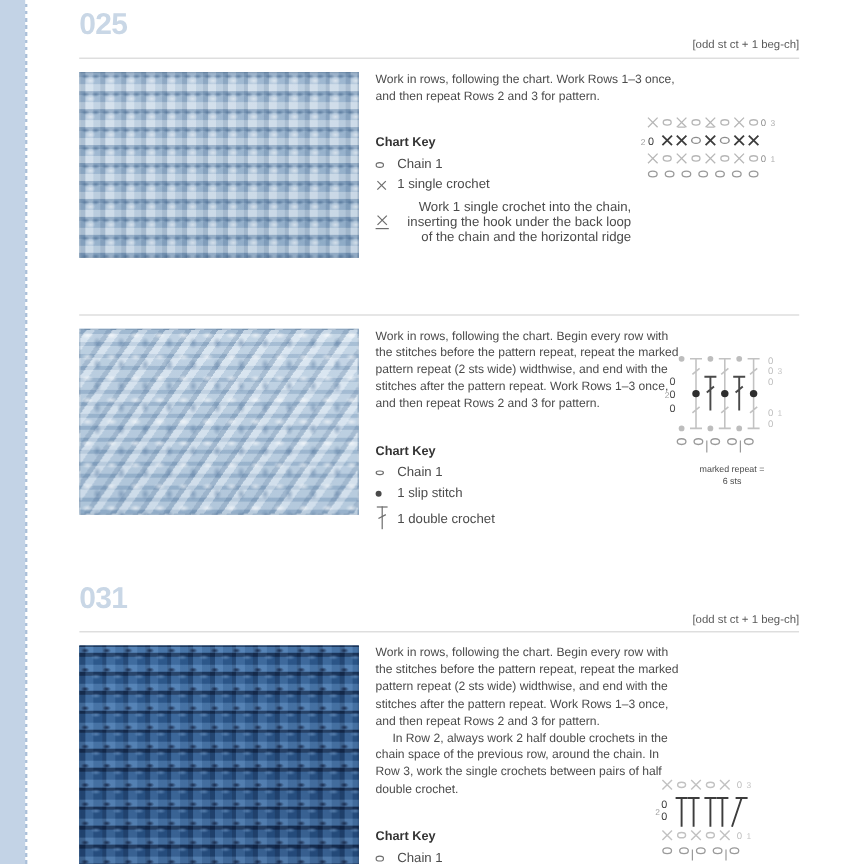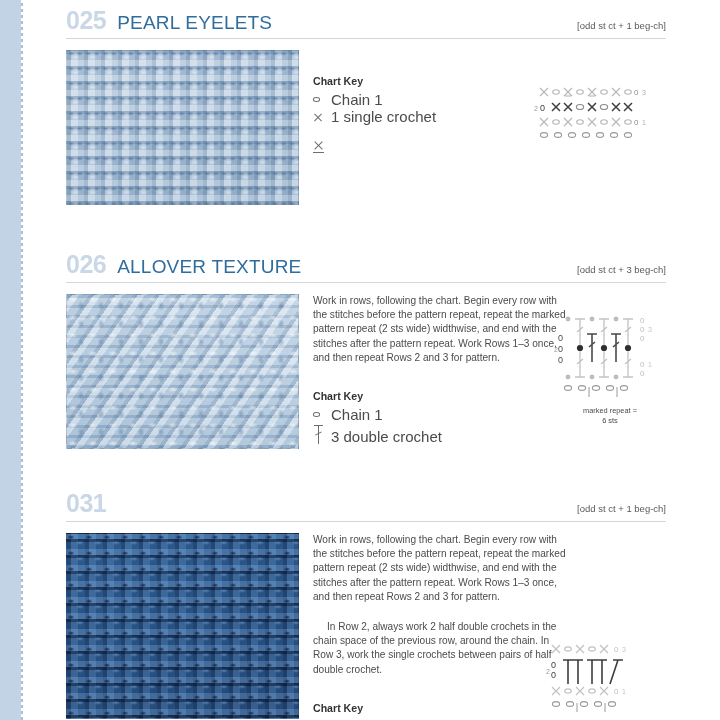--- a/index.html
+++ b/index.html
@@ -40,20 +40,21 @@
     left: 66px; top: 0;
     width: 600px;
   }
 
   
   .section { position: relative; }
   .sec-head {
     display: flex;
     align-items: baseline;
     padding-bottom: 5px;
+    flex-direction: column;
   }
   .sec-num {
     font-size: 25px;
     font-weight: bold;
     letter-spacing: -0.5px;
     color: #c9d7e6;
     line-height: 1;
     font-family: "Liberation Sans", sans-serif;
   }
   .sec-title {
@@ -126,21 +127,21 @@
     flex: 1 1 auto;
     padding-left: 14px;
     position: relative;
   }
   .para {
     font-size: 10.1px;
     line-height: 14.2px;
     color: #4b4b4b;
     max-width: 258px;
   }
-  .para + .para { margin-top: 16px; }
+  .para + .para { margin-top: 0px; }
   .para-indent { text-indent: 14px; }
 
   .key-title {
     font-size: 10.6px;
     font-weight: bold;
     color: #333;
     margin-top: 25px;
     margin-bottom: 6px;
   }
   .key-row {
@@ -150,21 +151,21 @@
   }
   .key-sym {
     flex: 0 0 18px;
     height: 13px;
     position: relative;
     display: flex;
     align-items: center;
     justify-content: flex-start;
   }
   .key-label {
-    font-size: 15px;
+    font-size: 11px;
     line-height: 13px;
     color: #4b4b4b;
     text-align: right;
   }
   .key-label-multi { line-height: 12.4px; }
   .key-row-multi .key-sym { align-items: center; height: 37px; }
 
   
   .g-chain {
     width: 7px; height: 4.5px;
@@ -242,29 +243,29 @@
 
   <div class="edge-strip"></div>
   <div class="edge-perf"></div>
   <div class="edge-gutter"></div>
 
   <div class="content">
 
     <div class="section" style="padding-top:8px;">
       <div class="sec-head">
         <span class="sec-num">025</span>
-        <span class="sec-title">PEARL EYELETS</span>
         <span class="sec-note">[odd st ct + 1 beg-ch]</span>
       </div>
       <div class="rule"></div>
 
       <div class="sec-body">
         <div class="swatch sw-a swatch-tall"></div>
 
         <div class="textcol">
+          <p class="para">Work in rows, following the chart. Work Rows 1–3 once, and then repeat Rows 2 and 3 for pattern.</p>
 
           <div class="key-title">Chart Key</div>
 
           <div class="key-row">
             <span class="key-sym">
                 <i class="g-chain"></i>
               </span>
             <span class="key-label">Chain 1</span>
           </div>
           <div class="key-row">
@@ -274,20 +275,21 @@
             <span class="key-label">1 single crochet</span>
           </div>
           <div class="key-row key-row-multi" style="margin-top:6px;">
             <span class="key-sym">
               <i class="g-crossbar">
                   <i class="x1"></i>
                   <i class="x2"></i>
                   <i class="bar"></i>
                 </i>
             </span>
+            <span class="key-label key-label-multi" style="max-width:195px;">Work 1 single crochet into the chain, inserting the hook under the back loop of the chain and the horizontal ridge</span>
           </div>
 
           <div class="chart" style="top:34px; right:4px;">
             <svg width="128" height="58" viewBox="0 0 128 58" xmlns="http://www.w3.org/2000/svg">
               <g stroke="#b7b7b7" stroke-width="1.1" fill="none">
 
                 <g>
                   <path d="M6 4 L14 12 M14 4 L6 12"></path>
                   <ellipse cx="22" cy="8" rx="3.3" ry="2.2"></ellipse>
                   <path d="M30 4 L38 12 M38 4 L30 12"></path>
@@ -340,50 +342,51 @@
               <text x="108" y="41" font-family="Liberation Sans, sans-serif" font-size="7" fill="#b0b0b0">1</text>
               <text x="0" y="27" font-family="Liberation Sans, sans-serif" font-size="7" fill="#9a9a9a">2</text>
               <text x="6" y="27" font-family="Liberation Sans, sans-serif" font-size="9" fill="#3d3d3d">0</text>
             </svg>
           </div>
         </div>
       </div>
     </div>
 
     <div class="section" style="padding-top:47px;">
-      <div class="sec-head">
-        <span class="sec-num">026</span>
-        <span class="sec-title">ALLOVER TEXTURE</span>
-        <span class="sec-note">[odd st ct + 3 beg-ch]</span>
-      </div>
       <div class="rule"></div>
 
       <div class="sec-body">
         <div class="swatch sw-b swatch-tall"></div>
 
         <div class="textcol">
           <p class="para">Work in rows, following the chart. Begin every row with the stitches before the pattern repeat, repeat the marked pattern repeat (2 sts wide) widthwise, and end with the stitches after the pattern repeat. Work Rows 1–3 once, and then repeat Rows 2 and 3 for pattern.</p>
 
           <div class="key-title">Chart Key</div>
 
           <div class="key-row">
             <span class="key-sym">
                 <i class="g-chain"></i>
               </span>
             <span class="key-label">Chain 1</span>
+          </div>
+          <div class="key-row">
+            <span class="key-sym">
+                <i class="g-slip"></i>
+              </span>
+            <span class="key-label">1 slip stitch</span>
           </div>
           <div class="key-row" style="margin-top:4px;">
             <span class="key-sym" style="height:19px;align-items:flex-start;">
               <i class="g-dc">
                   <i class="stem"></i>
                   <i class="top"></i>
                   <i class="mid"></i>
                 </i>
             </span>
-            <span class="key-label" style="margin-top:5px;">3 double crochet</span>
+            <span class="key-label" style="margin-top:5px;">1 double crochet</span>
           </div>
 
           <div class="chart" style="top:19px; right:0px;">
             <svg width="112" height="92" viewBox="0 0 112 92" xmlns="http://www.w3.org/2000/svg">
 
               <g stroke="#c2c2c2" stroke-width="1.3" fill="none">
                 <path d="M26 6 L26 34 M21 6 L31 6 M23 19 L29 14"></path>
                 <path d="M50 6 L50 34 M45 6 L55 6 M47 19 L53 14"></path>
                 <path d="M74 6 L74 34 M69 6 L79 6 M71 19 L77 14"></path>
                 <path d="M26 36 L26 64 M21 64 L31 64 M23 51 L29 46"></path>

